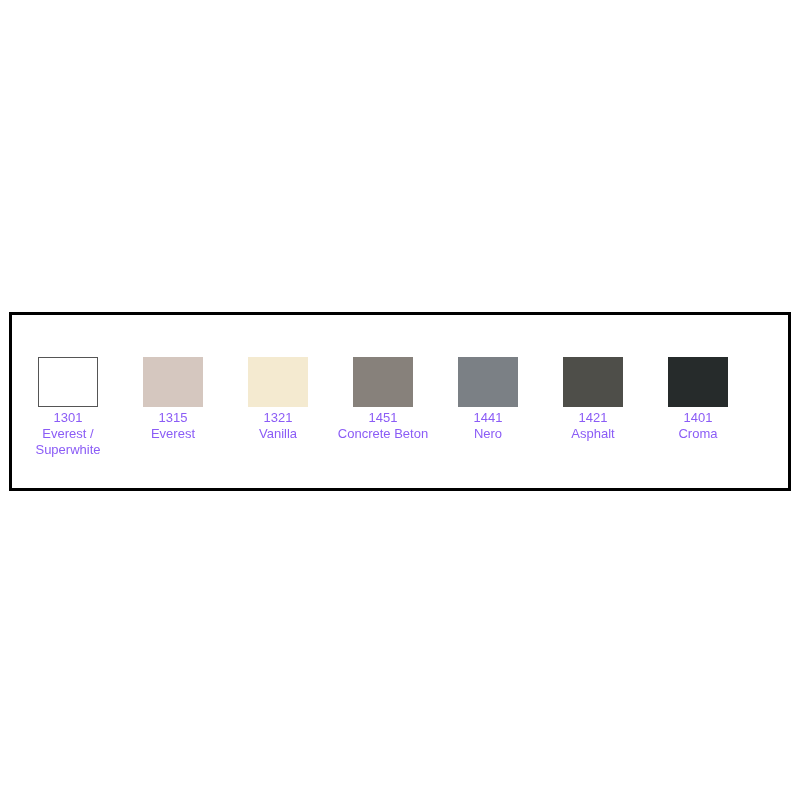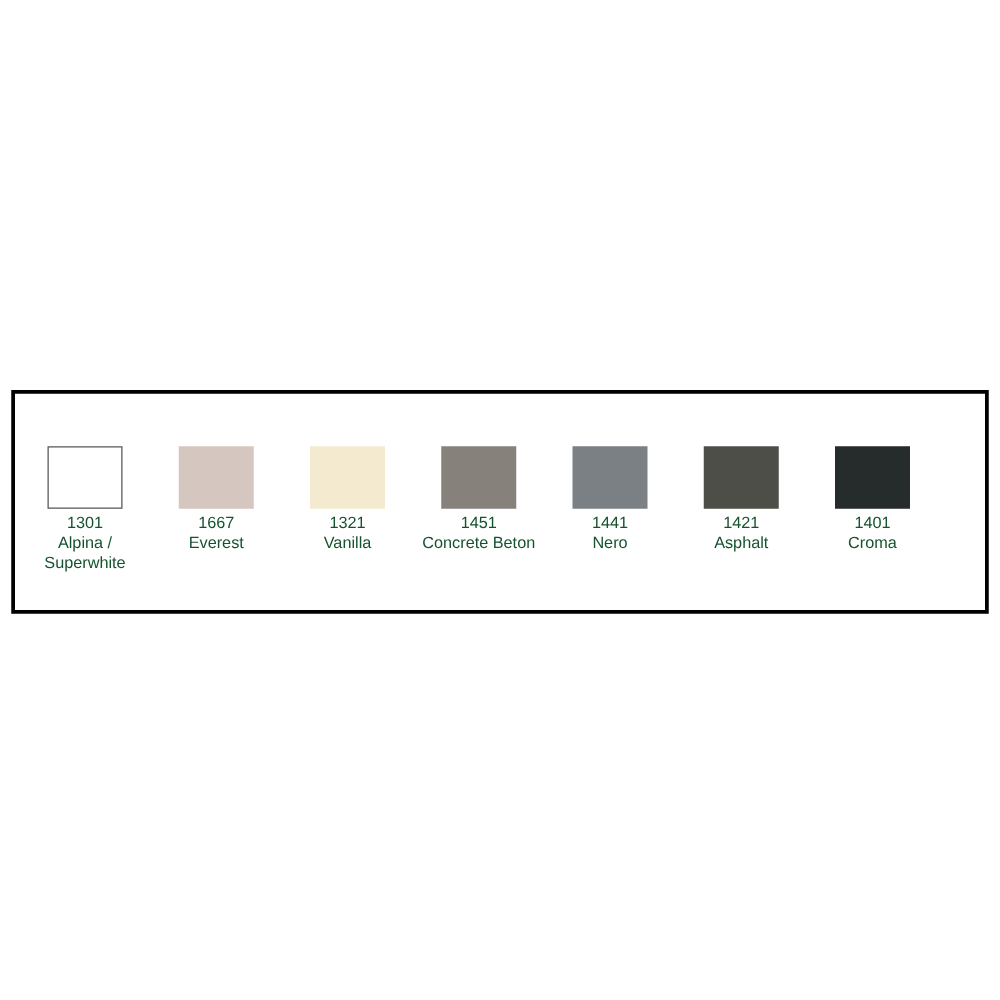--- a/index.html
+++ b/index.html
@@ -58,21 +58,21 @@
     box-sizing: border-box;
     display: block;
   }
   .swatch-chip.bordered {
     border: 1px solid #555555;
   }
 
   .swatch-label {
     margin-top: 3px;
     text-align: center;
-    color: #14532d;
+    color: #8b5cf6;
     font-size: 13px;
     line-height: 16px;
     width: 110px;
     white-space: nowrap;
   }
   .swatch-code {
     display: block;
   }
   .swatch-name {
     display: block;
@@ -84,29 +84,29 @@
 </head>
 <body>
 
 <div id="swatch-panel">
   <div id="swatch-row">
       <div class="swatch-cell">
         <div class="swatch-chip bordered" style="background: rgb(255, 255, 255);"></div>
         <div class="swatch-label">
           <span class="swatch-code">1301</span>
           <span class="swatch-name">
-            <span class="swatch-name-line">Alpina /</span>
+            <span class="swatch-name-line">Everest /</span>
             <span class="swatch-name-line">Superwhite</span>
           </span>
         </div>
       </div>
       <div class="swatch-cell">
         <div class="swatch-chip" style="background: rgb(213, 199, 191);"></div>
         <div class="swatch-label">
-          <span class="swatch-code">1667</span>
+          <span class="swatch-code">1315</span>
           <span class="swatch-name">
             <span class="swatch-name-line">Everest</span>
           </span>
         </div>
       </div>
       <div class="swatch-cell">
         <div class="swatch-chip" style="background: rgb(244, 234, 208);"></div>
         <div class="swatch-label">
           <span class="swatch-code">1321</span>
           <span class="swatch-name">

